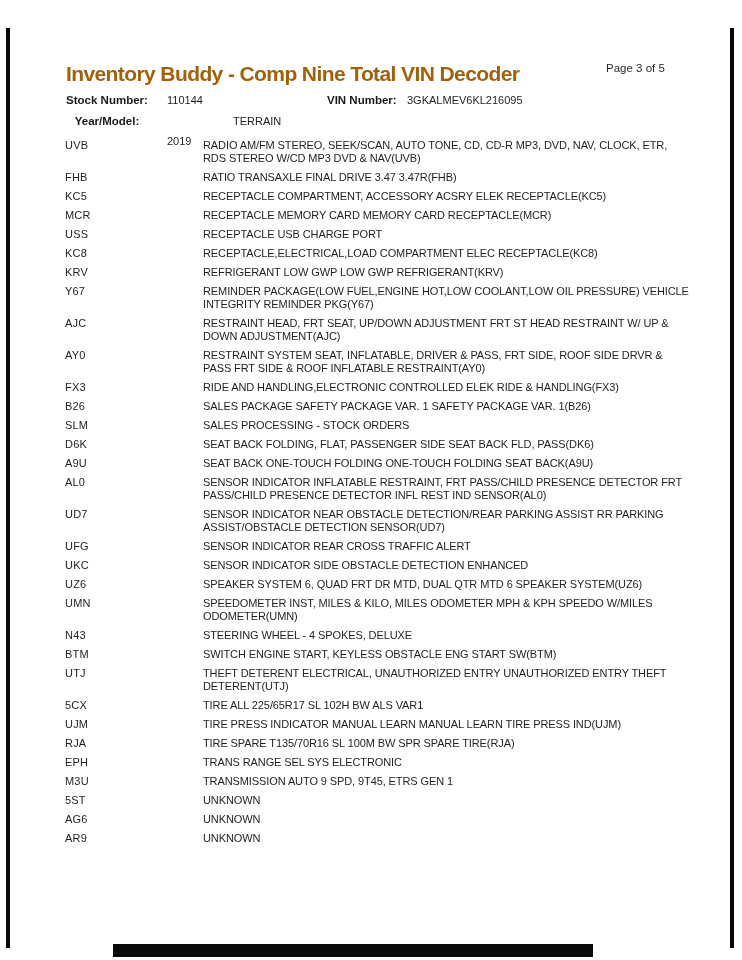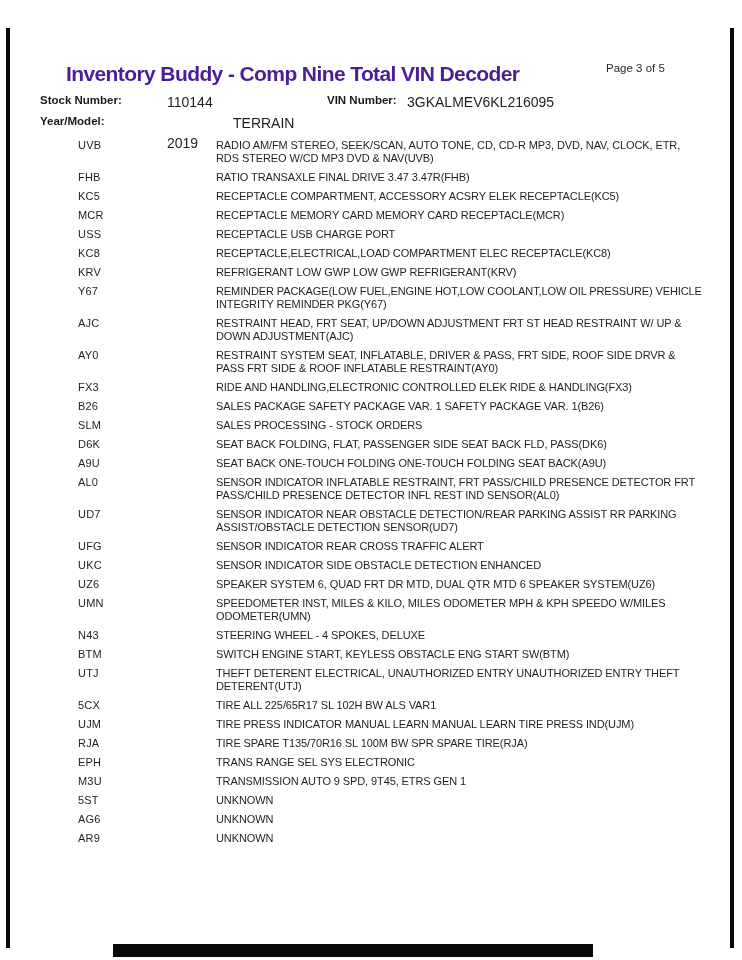--- a/index.html
+++ b/index.html
@@ -17,55 +17,55 @@
     color: #1f1f1f;
   }
   
   .doc-title {
     position: absolute;
     left: 66px;
     top: 62px;
     font-size: 21px;
     font-weight: 700;
     letter-spacing: -0.6px;
-    color: #4c1d95;
+    color: #a16207;
     white-space: nowrap;
   }
   .page-indicator {
     position: absolute;
     left: 606px;
     top: 62px;
     font-size: 11.5px;
     color: #2a2a2a;
     white-space: nowrap;
   }
   .hdr-label {
     position: absolute;
     font-size: 11.5px;
     font-weight: 700;
     color: #1a1a1a;
     white-space: nowrap;
   }
   .hdr-label.right-box {
-    left: 40px;
+    left: 48px;
     width: 118px;
-    text-align: left;
+    text-align: center;
   }
   .hdr-value {
     position: absolute;
-    font-size: 14px;
+    font-size: 11px;
     color: #1f1f1f;
     white-space: nowrap;
   }
   .row1 { top: 94px; }
   .row2 { top: 115px; }
   
   .options-list {
     position: absolute;
-    left: 78px;
+    left: 65px;
     top: 139px;
     width: 628px;
   }
   .option-row {
     display: flex;
     align-items: flex-start;
     margin-bottom: 6px;
   }
   .option-code {
     flex: 0 0 90px;

